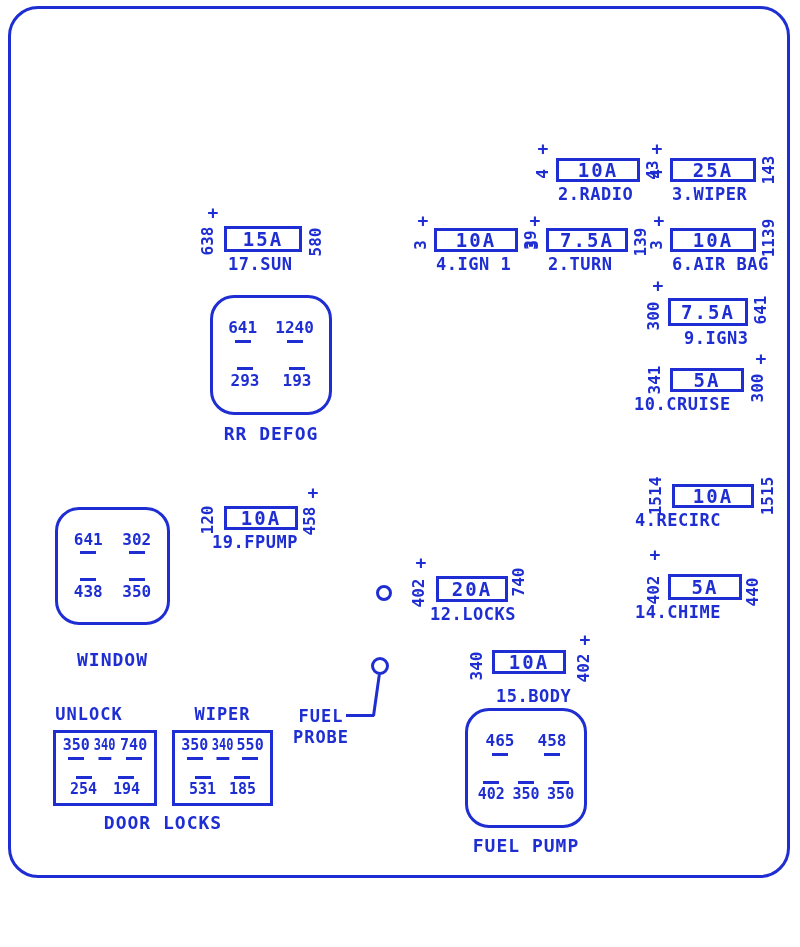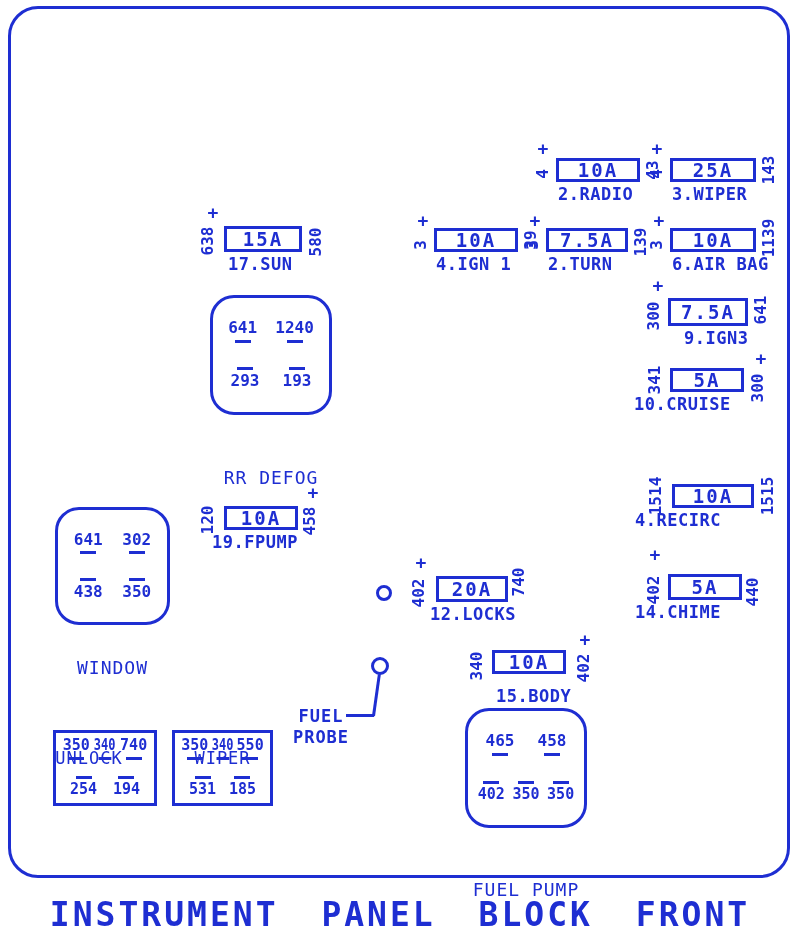--- a/index.html
+++ b/index.html
@@ -36,22 +36,22 @@
     position: absolute; border: 3px solid var(--ink);
     display: flex; flex-direction: column; justify-content: space-around; padding: 10px 6px;
   }
   .relay.rounded { border-radius: 24px; }
   .pin-row { display: flex; justify-content: space-around; align-items: flex-start; }
   .pin { text-align: center; font-size: 16px; font-weight: bold; line-height: 1.05; }
   .pin.small { font-size: 12px; transform: scaleX(0.8); }
   .dash { width: 16px; height: 3px; background: var(--ink); margin: 3px auto 0 auto; }
   .pin-row.bottom .dash { margin: 0 auto 3px auto; }
   .relay-label {
-    position: absolute; text-align: center; font-size: 18px; font-weight: normal;
-    letter-spacing: 1px; white-space: nowrap; margin-top: 44px;
+    position: absolute; text-align: center; font-size: 18px; font-weight: bold;
+    letter-spacing: 1px; white-space: nowrap;
   }
 
   
   .dl-box { position: absolute; border: 3px solid var(--ink); display: flex; flex-direction: column; justify-content: space-between; padding: 5px 6px; }
   .dl-box .pin { font-size: 15px; }
   .dl-box .pin-row.bottom { justify-content: space-between; padding: 0 8px; }
 
   
   .circle { position: absolute; border: 3px solid var(--ink); border-radius: 50%; background: #fff; }
   .line { position: absolute; background: var(--ink); }
@@ -212,21 +212,21 @@
   <div class="relay rounded" style="left:55px;top:507px;width:115px;height:118px">
     <div class="pin-row top">
       <div class="pin"><span>641</span><div class="dash"></div></div>
       <div class="pin"><span>302</span><div class="dash"></div></div>
     </div>
     <div class="pin-row bottom">
       <div class="pin"><div class="dash"></div><span>438</span></div>
       <div class="pin"><div class="dash"></div><span>350</span></div>
     </div>
   </div>
-  <div class="relay-label" style="left:55px;top:613px;width:115px">WINDOW</div>
+  <div class="relay-label" style="left:55px;top:649px;width:115px">WINDOW</div>
 
   <div class="relay rounded" style="left:465px;top:708px;width:122px;height:120px">
     <div class="pin-row top">
       <div class="pin"><span>465</span><div class="dash"></div></div>
       <div class="pin"><span>458</span><div class="dash"></div></div>
     </div>
     <div class="pin-row bottom">
       <div class="pin" style="font-size:15px"><div class="dash"></div><span>402</span></div>
       <div class="pin" style="font-size:15px"><div class="dash"></div><span>350</span></div>
       <div class="pin" style="font-size:15px"><div class="dash"></div><span>350</span></div>
@@ -254,26 +254,26 @@
       <div class="pin"><span>350</span><div class="dash"></div></div>
       <div class="pin small"><span>340</span><div class="dash"></div></div>
       <div class="pin"><span>550</span><div class="dash"></div></div>
     </div>
     <div class="pin-row bottom">
       <div class="pin"><div class="dash"></div><span>531</span></div>
       <div class="pin"><div class="dash"></div><span>185</span></div>
     </div>
   </div>
 
+  <div class="relay-label" style="left:53px;top:812px;width:220px">DOOR LOCKS</div>
 
   <div class="circle" style="left:376px;top:585px;width:16px;height:16px"></div>
   <div class="circle" style="left:371px;top:657px;width:18px;height:18px"></div>
 
   <div class="probe-label" style="left:292px;top:706px;width:58px">
     <div>FUEL</div>
     <div>PROBE</div>
   </div>
   <div class="line" style="left:346px;top:714px;width:28px;height:3px"></div>
   <div class="line" style="left:372px;top:674px;width:3px;height:42px;transform:rotate(8deg);transform-origin:bottom center"></div>
 
-  <div class="main-title">INSTRUMENT PANEL BLOCK FRONT</div>
 
 </div>
 
 </body></html>

